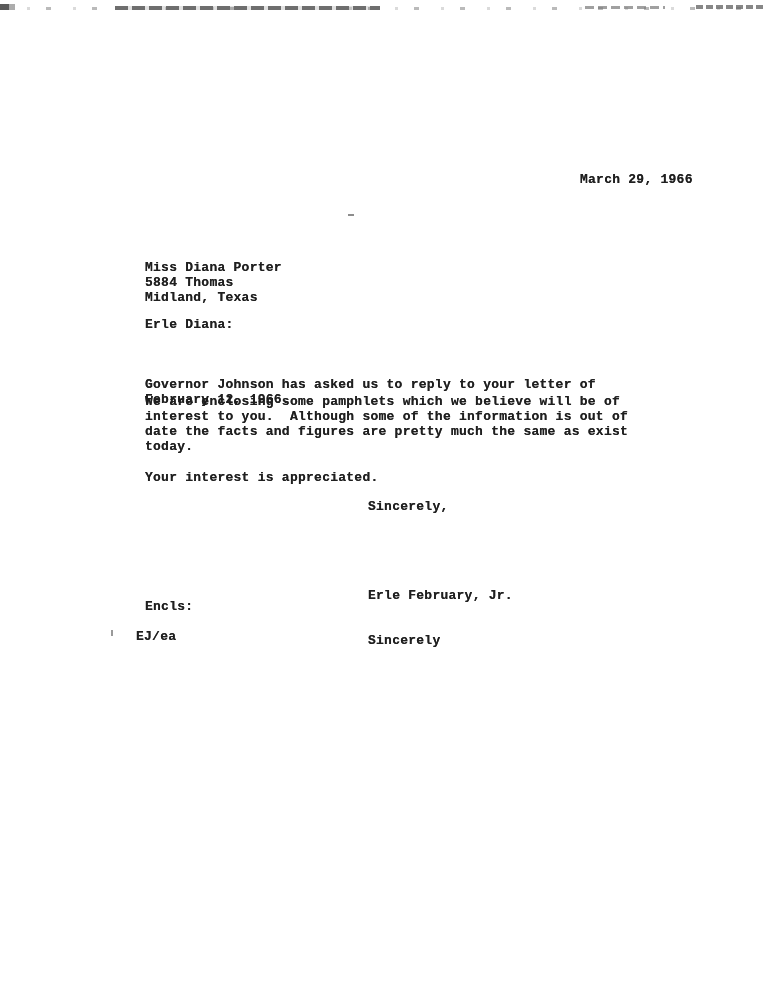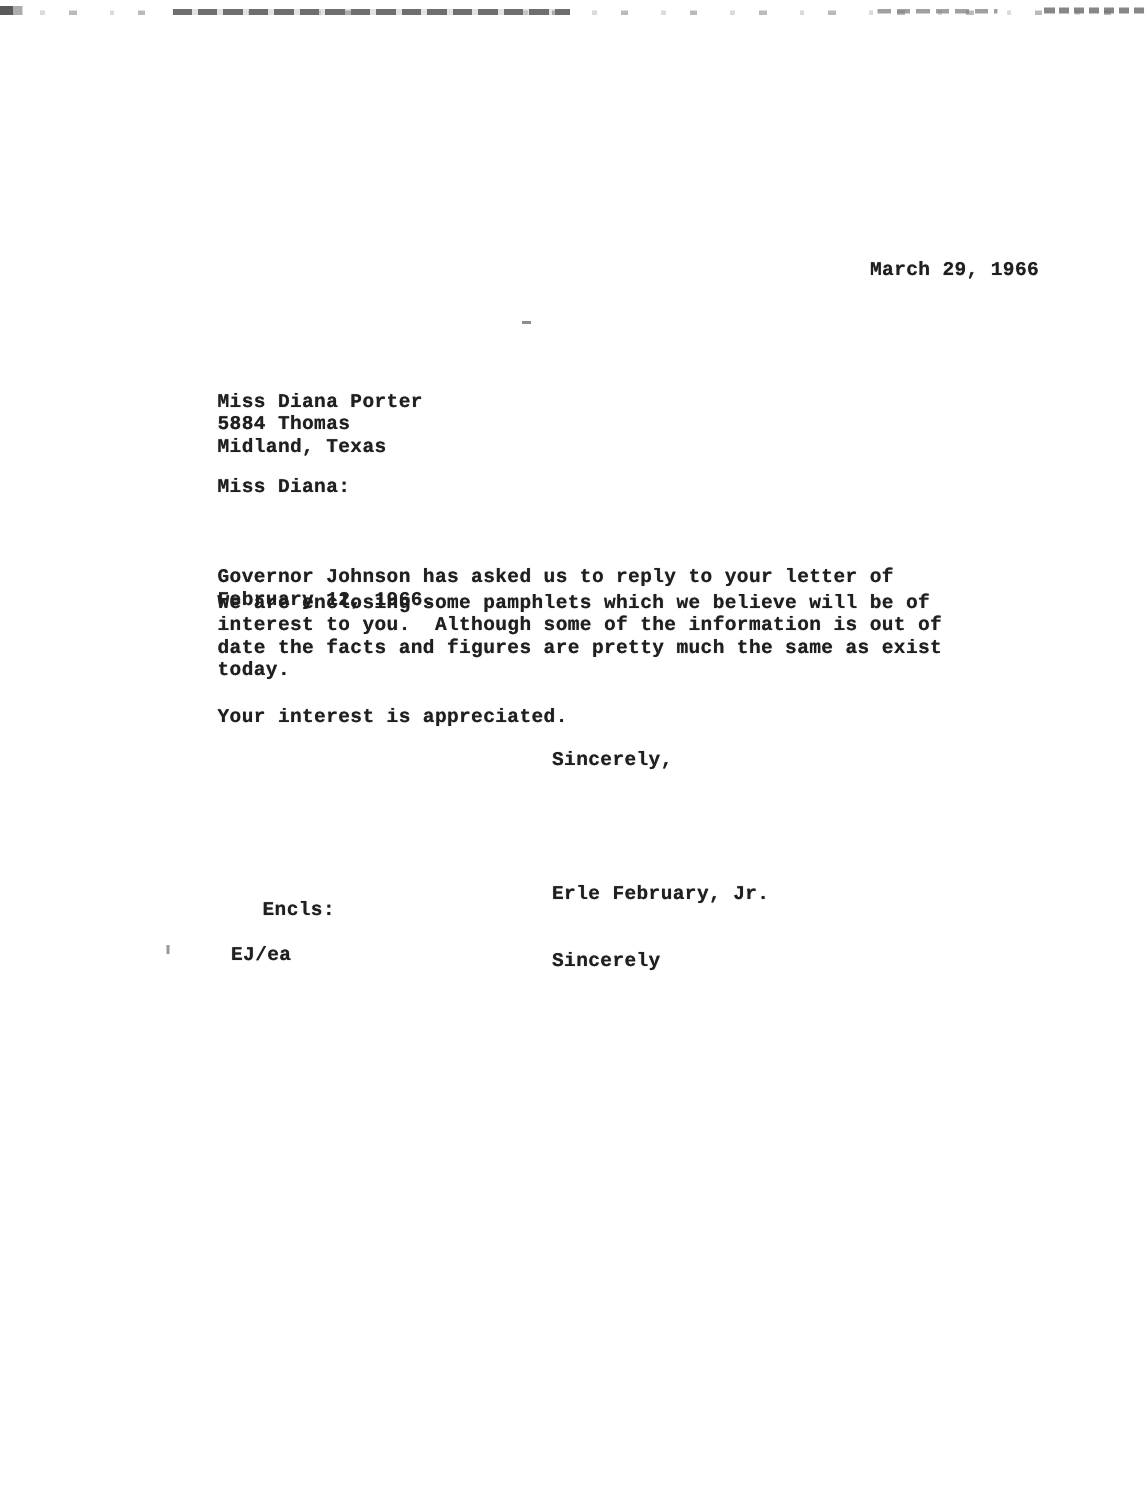--- a/index.html
+++ b/index.html
@@ -80,22 +80,22 @@
   .speck.left-tick { left: 111px; top: 630px; width: 2px; height: 6px; background: #9a9a9a; }
   
   .date        { left: 580px; top: 172px; }
   .recipient   { left: 145px; top: 260px; }
   .salutation  { left: 145px; top: 317px; }
   .para-1      { left: 145px; top: 349px; margin-top: 28px; }
   .para-2      { left: 145px; top: 394px; }
   .para-3      { left: 145px; top: 470px; }
   .closing     { left: 368px; top: 499px; }
   .signature   { left: 368px; top: 558px; }
-  .encls       { left: 145px; top: 599px; margin-left: 30px; }
-  .initials    { left: 154px; top: 629px; }
+  .encls       { left: 145px; top: 599px; }
+  .initials    { left: 136px; top: 629px; }
 </style>
 </head>
 <body>
 
 <div class="page">
 
   <div class="scan-edge">
     <div class="dash-layer"></div>
     <div class="dash-dense-left"></div>
     <div class="dash-dense-mid"></div>
@@ -104,21 +104,21 @@
   </div>
 
   <div class="txt date">March 29, 1966</div>
 
   <div class="speck mid-dash"></div>
 
   <div class="txt recipient">Miss Diana Porter
 5884 Thomas
 Midland, Texas</div>
 
-  <div class="txt salutation">Miss Diana:</div>
+  <div class="txt salutation">Erle Diana:</div>
 
   <div class="txt para-1">Governor Johnson has asked us to reply to your letter of
 February 12, 1966.</div>
 
   <div class="txt para-3">Your interest is appreciated.</div>
 
   <div class="txt para-2">We are enclosing some pamphlets which we believe will be of
 interest to you.  Although some of the information is out of
 date the facts and figures are pretty much the same as exist
 today.</div>

